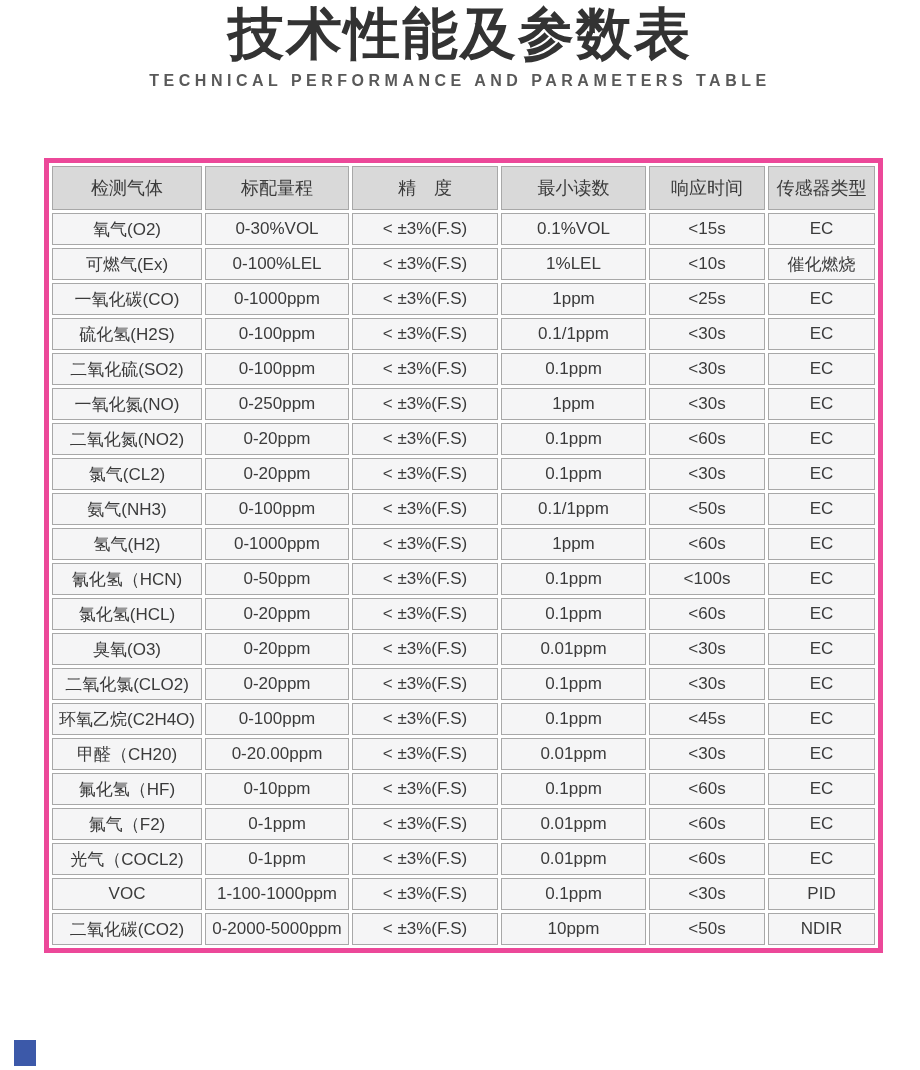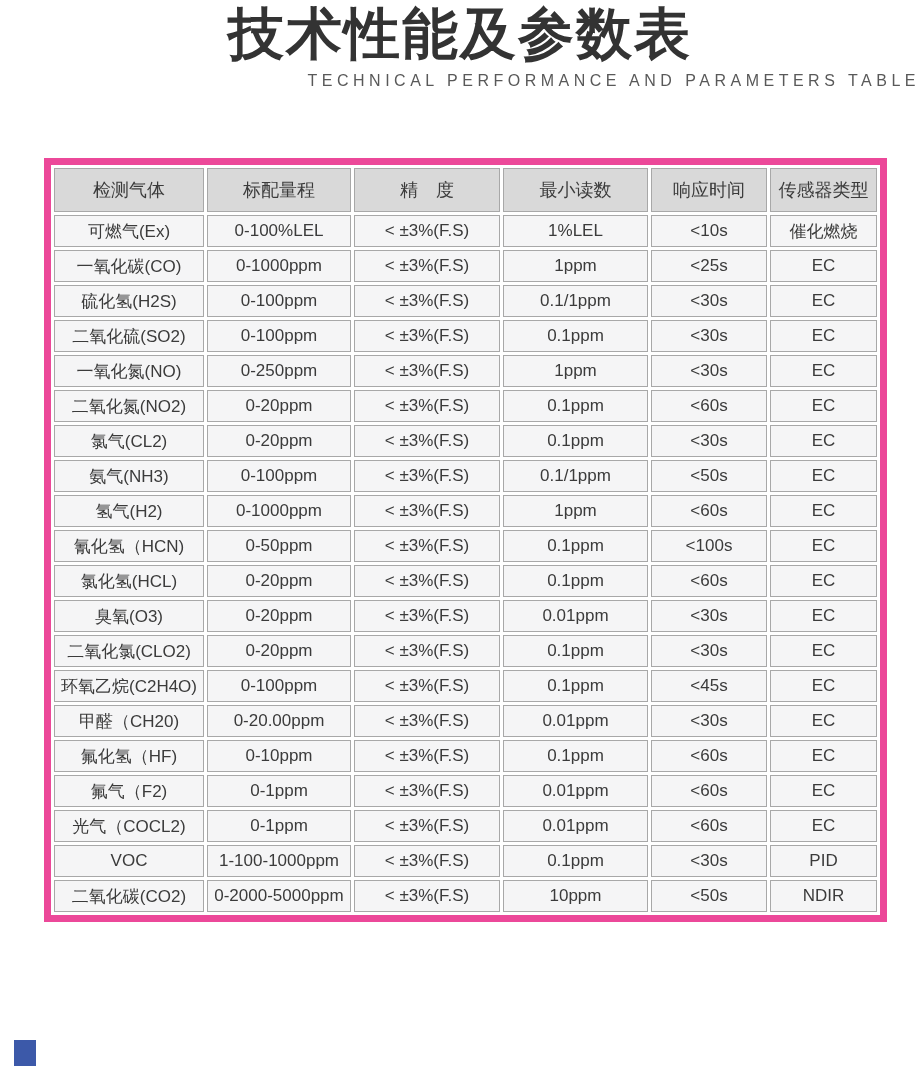--- a/index.html
+++ b/index.html
@@ -26,32 +26,31 @@
     line-height: 1.2;
     font-weight: bold;
     letter-spacing: 2px;
     color: #333333;
   }
   .page-subtitle {
     margin-top: 5px;
     font-size: 16px;
     letter-spacing: 4.5px;
     color: #595959;
-    font-weight: normal;
-    text-align: right;
+    font-weight: bold;
   }
   table.spec-table {
     position: absolute;
     left: 44px;
     top: 158px;
     width: 832px;
     table-layout: fixed;
     border-collapse: separate;
     border-spacing: 3px;
-    border: 7px solid #ec4899;
+    border: 5px solid #ec4899;
     background: #ffffff;
   }
   table.spec-table th,
   table.spec-table td {
     border: 1px solid #a8a8a8;
     background: #f5f5f6;
     text-align: center;
     vertical-align: middle;
     color: #3b3b3b;
     font-size: 17px;
@@ -100,20 +99,28 @@
           <th>检测气体</th>
           <th>标配量程</th>
           <th>精　度</th>
           <th>最小读数</th>
           <th>响应时间</th>
           <th>传感器类型</th>
         </tr>
     </thead>
     <tbody>
         <tr>
+          <td>氧气(O2)</td>
+          <td>0-30%VOL</td>
+          <td>&lt; ±3%(F.S)</td>
+          <td>0.1%VOL</td>
+          <td>&lt;15s</td>
+          <td>EC</td>
+        </tr>
+        <tr>
           <td>可燃气(Ex)</td>
           <td>0-100%LEL</td>
           <td>&lt; ±3%(F.S)</td>
           <td>1%LEL</td>
           <td>&lt;10s</td>
           <td>催化燃烧</td>
         </tr>
         <tr>
           <td>一氧化碳(CO)</td>
           <td>0-1000ppm</td>

